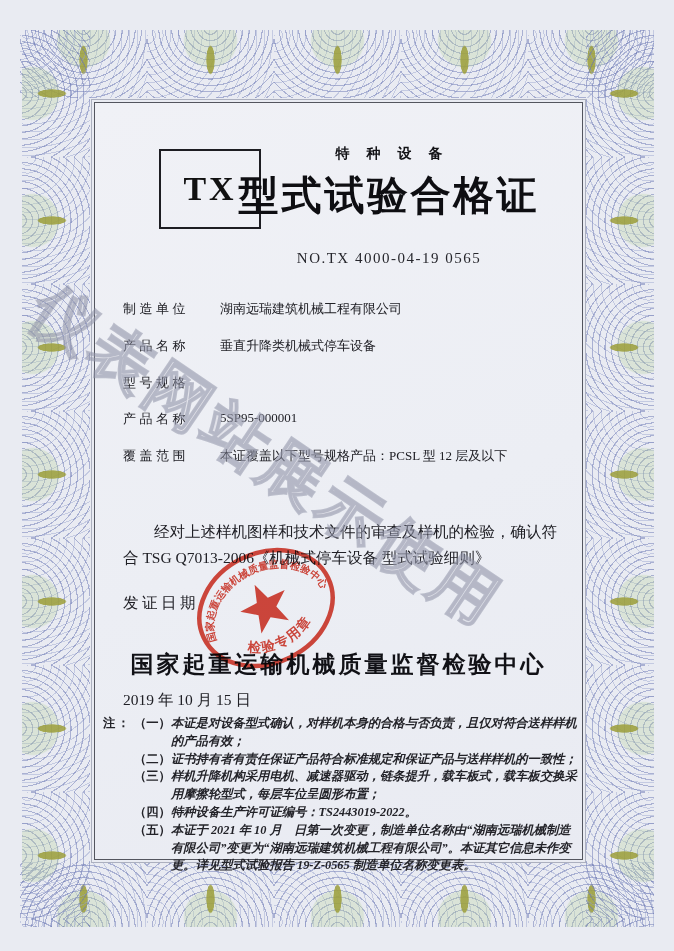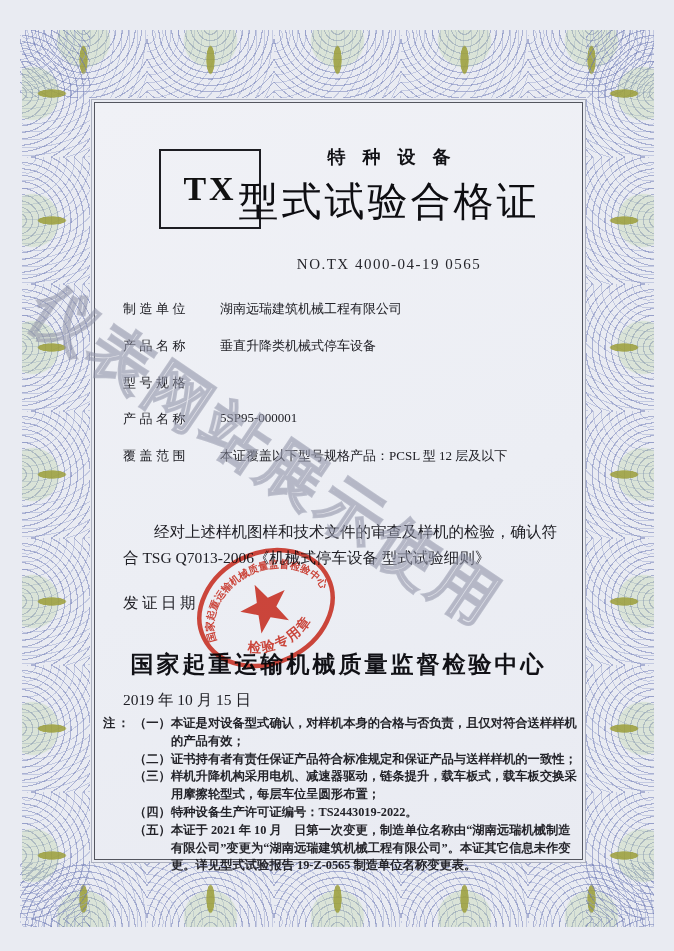--- a/index.html
+++ b/index.html
@@ -54,43 +54,43 @@
     border:1.5px solid #53555e;
     outline:1px solid rgba(122,128,150,.55);outline-offset:2px;
     box-sizing:border-box;
   }
   .tx-box{
     position:absolute;left:16px;top:46px;width:98px;height:76px;
     border:2px solid #1d1d22;display:flex;align-items:center;justify-content:center;
     font-size:34px;font-weight:bold;letter-spacing:3px;color:#111;margin-left:48px;
   }
   .head{position:absolute;left:124px;top:42px;width:340px;text-align:center;}
-  .title-top{font-size:18px;letter-spacing:17px;text-indent:17px;color:#121216;font-weight:600;}
-  .title-main{font-size:40px;font-weight:normal;letter-spacing:3px;color:#0e0e12;margin-top:5px;white-space:nowrap;}
+  .title-top{font-size:14px;letter-spacing:17px;text-indent:17px;color:#121216;font-weight:600;}
+  .title-main{font-size:40px;font-weight:bold;letter-spacing:3px;color:#0e0e12;margin-top:5px;white-space:nowrap;}
   .cert-no{font-size:15px;letter-spacing:1.5px;margin-top:27px;color:#26262c;}
   .fields{position:absolute;left:28px;top:197px;width:444px;}
   .field-row{display:flex;height:36.8px;align-items:flex-start;font-size:13px;}
   .f-label{width:97px;flex:0 0 97px;letter-spacing:3.5px;color:#202026;}
   .f-value{flex:1;color:#202026;white-space:nowrap;}
   .conclusion{
     position:absolute;left:28px;top:416px;width:438px;margin:0;
     font-size:15.5px;line-height:26px;text-indent:2em;color:#202026;
   }
   .issue-row{position:absolute;left:28px;top:490px;display:flex;font-size:15.5px;flex-direction:column;}
   .issue-row .f-label{letter-spacing:3.5px;}
   .issuer{
     position:absolute;left:0;top:546px;width:100%;text-align:center;
     font-size:23px;font-weight:bold;letter-spacing:3px;color:#111116;white-space:nowrap;
   }
   .notes{position:absolute;left:8px;top:612px;width:474px;font-size:12.3px;line-height:17.8px;color:#232329;font-weight:600;}
   .notes-label{position:absolute;left:0;top:0;letter-spacing:2px;}
   .note-list{margin-left:31px;}
   .note{display:flex;}
   .note-marker{flex:0 0 37px;width:37px;}
-  .note-text{flex:1;}
+  .note-text{flex:1;font-style:italic;}
   
   .watermark{
     position:absolute;left:62px;top:266px;white-space:nowrap;
     font-family:"Liberation Sans","DejaVu Sans",sans-serif;
     font-size:64px;font-weight:700;letter-spacing:5px;
     color:rgba(160,164,182,.16);
     -webkit-text-stroke:1.8px rgba(146,150,170,.55);
     transform:rotate(34deg);transform-origin:0 0;
     pointer-events:none;
   }

